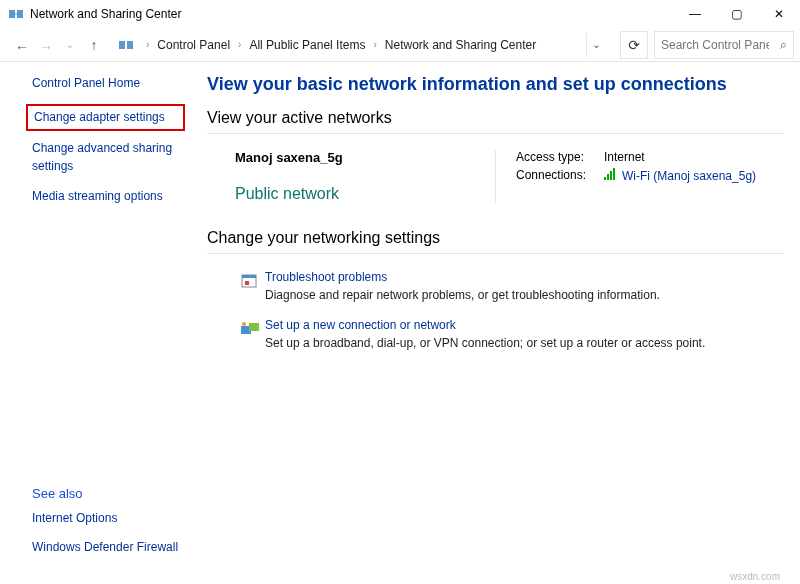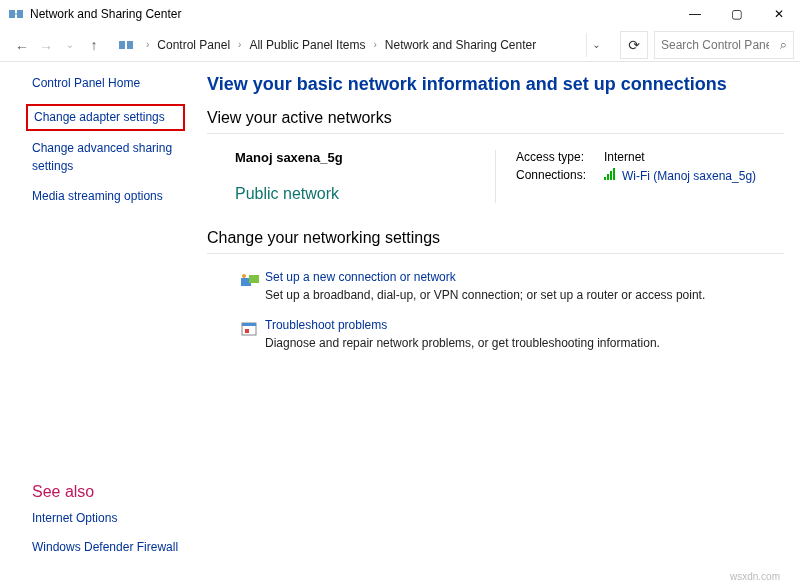--- a/index.html
+++ b/index.html
@@ -20,21 +20,21 @@
     .refresh-btn { width: 28px; height: 28px; border: 1px solid #e5e5e5; display:flex; align-items:center; justify-content:center; margin: 0 2px 0 6px; font-size:14px; color:#333; }
     .search-box { width: 140px; height: 28px; border: 1px solid #e5e5e5; display:flex; align-items:center; padding: 0 6px; color: #888; }
     .search-box input { border:none; outline:none; font-size:12px; width: 108px; color:#888; }
     .search-box .search-icon { font-size: 13px; color:#666; margin-left:auto; }
     .content { display: flex; height: calc(584px - 28px - 34px - 14px); }
     .sidebar { width: 185px; padding: 14px 0 0 32px; display:flex; flex-direction:column; }
     .side-link { color: #003399; font-size: 12px; margin-bottom: 14px; display:inline-block; line-height:1.3; }
     .side-link.highlighted { border: 2px solid #d80000; color:#003399; padding:4px 6px; margin-left:-6px; margin-bottom:8px; margin-top:-2px; }
     .side-multiline { line-height: 1.5; max-width: 150px; }
     .side-sep { flex:1; }
-    .see-also { color:#be185d; font-size:16px; margin-bottom:10px; }
+    .see-also { color:#1d4ed8; font-size:13px; margin-bottom:10px; }
     .main { flex: 1; padding: 12px 16px 0 22px; }
     .main-title { color: #003a9e; font-size: 18px; margin-bottom: 14px; }
     .section-title { font-size: 16px; color:#000; padding-bottom: 6px; border-bottom:1px solid #e5e5e5; margin-bottom: 16px; }
     .active-net { display:flex; margin-bottom: 26px; padding-left: 28px; }
     .net-left { width:260px; }
     .net-name { font-weight: bold; font-size: 13px; margin-bottom: 20px; }
     .net-desc { font-size: 16px; color:#0f766e; }
     .net-right { border-left: 1px solid #e5e5e5; padding-left: 20px; font-size:12px; }
     .net-row { display:flex; margin-bottom: 4px; }
     .net-label { width: 88px; }
@@ -126,39 +126,39 @@
           <div class="net-val link">
             <span class="wifi-bars"><span></span><span></span><span></span><span></span></span><span>Wi-Fi (Manoj saxena_5g)</span>
           </div>
         </div>
       </div>
     </div>
     <div class="section-title">Change your networking settings</div>
     <div class="ns-row">
       <div class="ns-icon">
         <svg width="22" height="20" viewBox="0 0 22 20">
+            <rect x="3" y="3" width="14" height="12" fill="#fff" stroke="#888" stroke-width="1"></rect>
+            <rect x="3" y="3" width="14" height="3" fill="#4a8ed6"></rect>
+            <rect x="6" y="9" width="4" height="4" fill="#d84040"></rect>
+          </svg>
+      </div>
+      <div class="ns-text">
+        <a class="ns-link">Troubleshoot problems</a>
+        <div class="ns-desc">Diagnose and repair network problems, or get troubleshooting information.</div>
+      </div>
+    </div>
+    <div class="ns-row">
+      <div class="ns-icon">
+        <svg width="22" height="20" viewBox="0 0 22 20">
             <rect x="2" y="6" width="10" height="8" fill="#4a8ed6"></rect>
             <rect x="10" y="3" width="10" height="8" fill="#7fc142"></rect>
             <circle cx="5" cy="4" r="2" fill="#e0a030"></circle>
           </svg>
       </div>
       <div class="ns-text">
         <a class="ns-link">Set up a new connection or network</a>
         <div class="ns-desc">Set up a broadband, dial-up, or VPN connection; or set up a router or access point.</div>
       </div>
     </div>
-    <div class="ns-row">
-      <div class="ns-icon">
-        <svg width="22" height="20" viewBox="0 0 22 20">
-            <rect x="3" y="3" width="14" height="12" fill="#fff" stroke="#888" stroke-width="1"></rect>
-            <rect x="3" y="3" width="14" height="3" fill="#4a8ed6"></rect>
-            <rect x="6" y="9" width="4" height="4" fill="#d84040"></rect>
-          </svg>
-      </div>
-      <div class="ns-text">
-        <a class="ns-link">Troubleshoot problems</a>
-        <div class="ns-desc">Diagnose and repair network problems, or get troubleshooting information.</div>
-      </div>
-    </div>
   </div>
 </div>
 
 <div class="watermark">wsxdn.com</div>
 
 </body></html>

